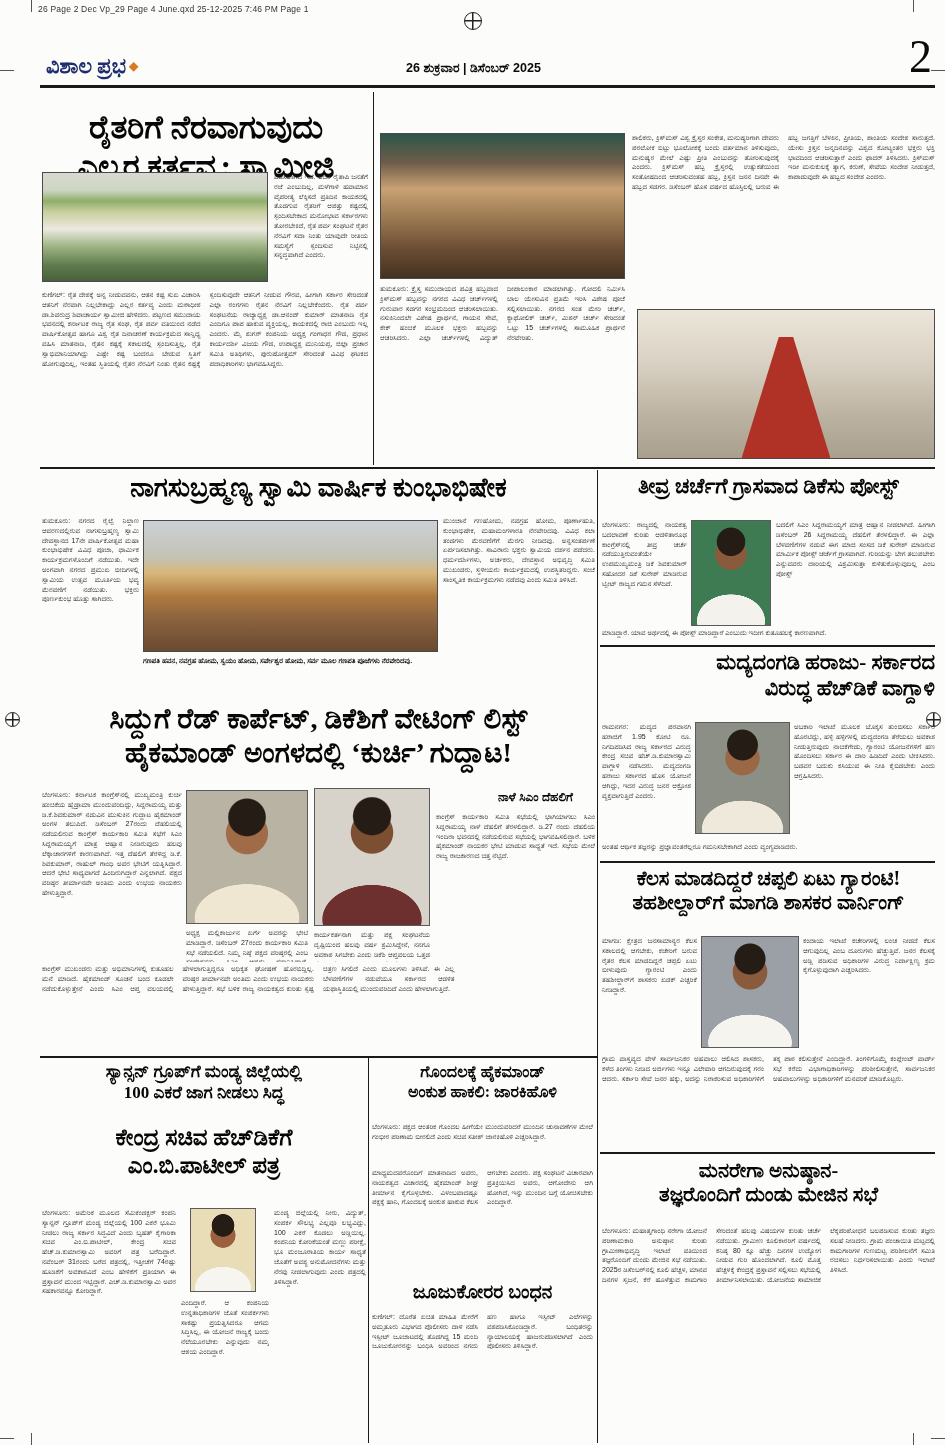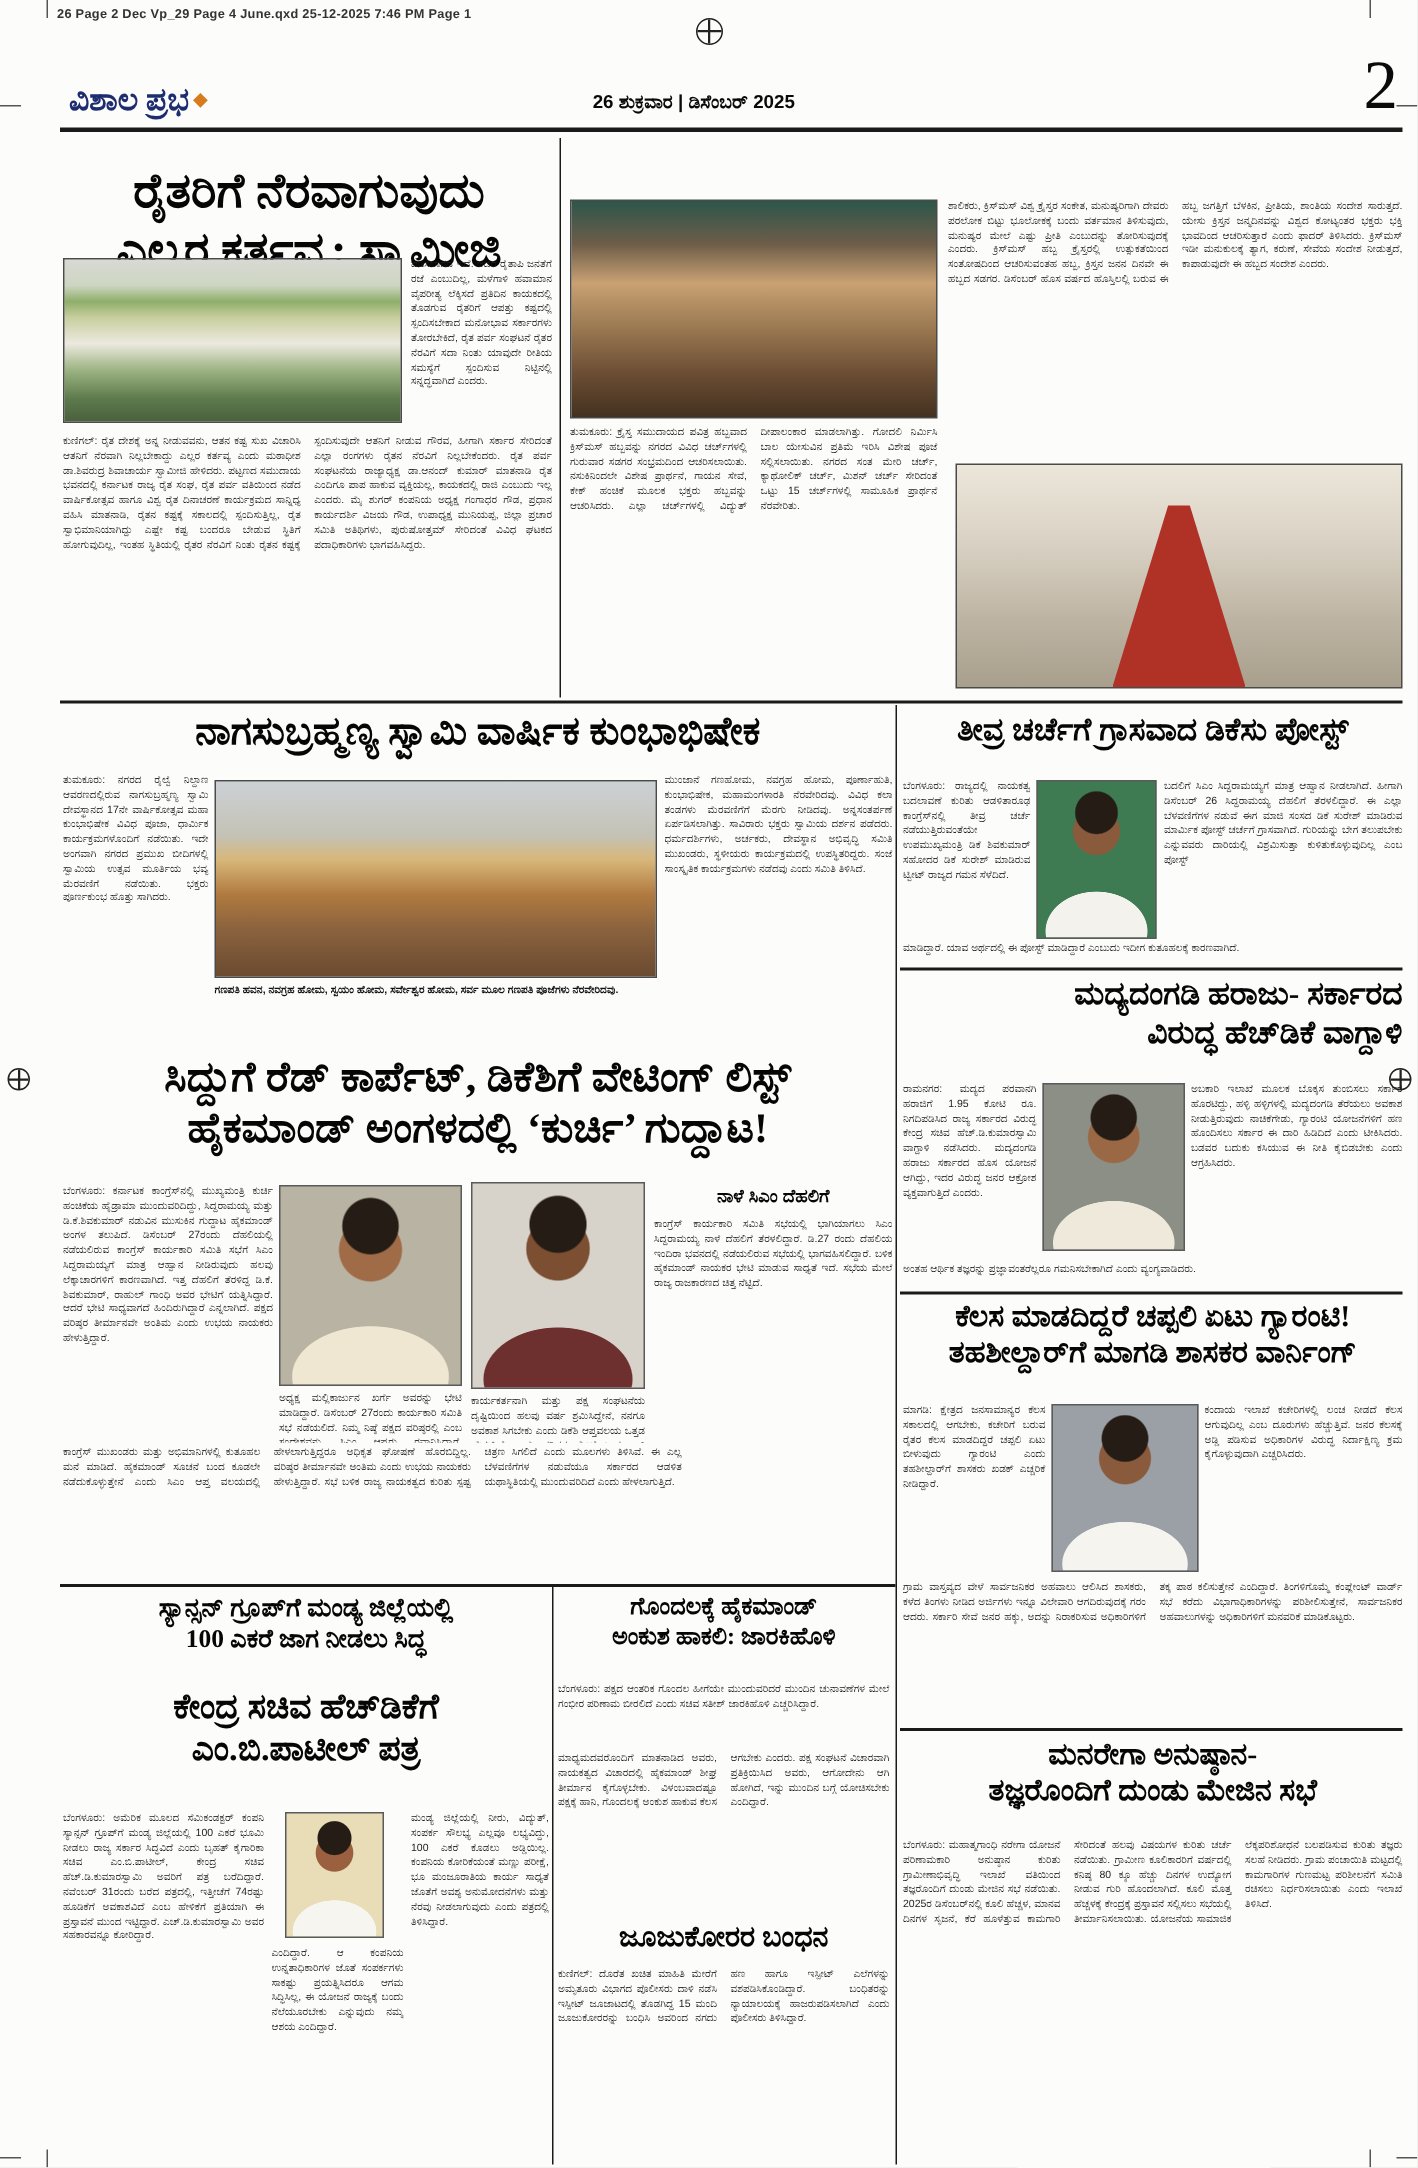--- a/index.html
+++ b/index.html
@@ -1,19 +1,19 @@
 <!DOCTYPE html>
 <html><head>
 <meta charset="utf-8">
 <style>
   html,body{margin:0;padding:0;background:#e8e8e4;}
   .page{position:relative;width:945px;height:1445px;margin:0 auto;background:#fcfcfa;overflow:hidden;
         font-family:"Liberation Sans",sans-serif;color:#161616;}
   .abs{position:absolute;}
-  .slug{font-size:8.5px;color:#333;letter-spacing:.2px;white-space:nowrap;font-weight:bold;}
+  .slug{font-size:8.5px;color:#333;letter-spacing:.2px;white-space:nowrap;}
   .masthead{font-family:"Liberation Serif",serif;font-weight:700;font-size:21px;color:#1d2d70;display:flex;align-items:center;gap:3px;}
   .m-logo{color:#d87b1e;font-size:12px;}
   .edition{font-weight:700;font-size:12.5px;text-align:center;color:#0a0a0a;}
   .pagenum{font-family:"Liberation Serif",serif;font-size:46px;font-weight:400;text-align:right;color:#0a0a0a;line-height:1;}
   .headline{font-family:"Liberation Serif",serif;font-weight:700;color:#060606;text-align:center;line-height:1.22;}
   .subhead{font-weight:700;text-align:center;color:#060606;}
   .body-txt{font-size:7px;line-height:1.4;text-align:justify;overflow:hidden;color:#1d1d1d;}
   .caption{font-size:7px;font-weight:700;line-height:1.35;text-align:justify;overflow:hidden;color:#111;}
   .cols2{column-count:2;column-gap:9px;}
   .cols3{column-count:3;column-gap:9px;}
@@ -51,21 +51,21 @@
   <div class="tick" style="left:931px;top:1438px;width:14px;height:1px;"></div>
   <div class="tick" style="left:913px;top:1433px;width:1px;height:12px;"></div>
   <div class="regmark" style="left:464px;top:12px;width:16px;height:16px;"></div>
   <div class="regmark" style="left:5px;top:712px;width:13px;height:13px;"></div>
   <div class="regmark" style="left:926px;top:712px;width:13px;height:13px;"></div>
 
   <div class="abs masthead" style="left:46px;top:54px;">
     <span>ವಿಶಾಲ ಪ್ರಭ</span>
     <span class="m-logo">◆</span>
   </div>
-  <div class="abs edition" style="left:320px;top:61px;width:285px;">26 ಶುಕ್ರವಾರ | ಡಿಸೆಂಬರ್ 2025</div>
+  <div class="abs edition" style="left:331px;top:61px;width:285px;">26 ಶುಕ್ರವಾರ | ಡಿಸೆಂಬರ್ 2025</div>
   <div class="abs pagenum" style="left:880px;top:34px;width:52px;">2</div>
   <div class="hline" style="left:40px;top:85px;width:895px;height:2.5px;"></div>
 
   <div class="abs headline" style="left:42px;top:108px;width:328px;font-size:32px;">
     <div>ರೈತರಿಗೆ ನೆರವಾಗುವುದು</div>
     <div>ಎಲ್ಲರ ಕರ್ತವ್ಯ: ಸ್ವಾಮೀಜಿ</div>
   </div>
   <div class="photo ph-farmers" style="left:42px;top:172px;width:226px;height:110px;"></div>
   <div class="abs body-txt" style="left:274px;top:172px;width:94px;height:114px;">ಪಡಿಸಲಾಗದೆ ಇದೆ. ಆದರೆ ರೈತಾಪಿ ಜನತೆಗೆ ರಜೆ ಎಂಬುದಿಲ್ಲ, ಮಳೆಗಾಳಿ ಹವಾಮಾನ ವೈಪರೀತ್ಯ ಲೆಕ್ಕಿಸದೆ ಪ್ರತಿದಿನ ಕಾಯಕದಲ್ಲಿ ತೊಡಗುವ ರೈತರಿಗೆ ಆಪತ್ತು ಕಷ್ಟದಲ್ಲಿ ಸ್ಪಂದಿಸಬೇಕಾದ ಮನೋಭಾವ ಸರ್ಕಾರಗಳು ತೋರಬೇಕಿದೆ, ರೈತ ಪರ್ವ ಸಂಘಟನೆ ರೈತರ ನೆರವಿಗೆ ಸದಾ ನಿಂತು ಯಾವುದೇ ರೀತಿಯ ಸಮಸ್ಯೆಗೆ ಸ್ಪಂದಿಸುವ ನಿಟ್ಟಿನಲ್ಲಿ ಸನ್ನದ್ಧವಾಗಿದೆ ಎಂದರು.</div>
   <div class="abs body-txt cols2" style="left:42px;top:290px;width:326px;height:174px;">ಕುಣಿಗಲ್: ರೈತ ದೇಶಕ್ಕೆ ಅನ್ನ ನೀಡುವವನು, ಆತನ ಕಷ್ಟ ಸುಖ ವಿಚಾರಿಸಿ ಆತನಿಗೆ ನೆರವಾಗಿ ನಿಲ್ಲಬೇಕಾದ್ದು ಎಲ್ಲರ ಕರ್ತವ್ಯ ಎಂದು ಮಠಾಧೀಶ ಡಾ.ಶಿವರುದ್ರ ಶಿವಾಚಾರ್ಯ ಸ್ವಾಮೀಜಿ ಹೇಳಿದರು. ಪಟ್ಟಣದ ಸಮುದಾಯ ಭವನದಲ್ಲಿ ಕರ್ನಾಟಕ ರಾಜ್ಯ ರೈತ ಸಂಘ, ರೈತ ಪರ್ವ ವತಿಯಿಂದ ನಡೆದ ವಾರ್ಷಿಕೋತ್ಸವ ಹಾಗೂ ವಿಶ್ವ ರೈತ ದಿನಾಚರಣೆ ಕಾರ್ಯಕ್ರಮದ ಸಾನ್ನಿಧ್ಯ ವಹಿಸಿ ಮಾತನಾಡಿ, ರೈತನ ಕಷ್ಟಕ್ಕೆ ಸಕಾಲದಲ್ಲಿ ಸ್ಪಂದಿಸುತ್ತಿಲ್ಲ, ರೈತ ಸ್ವಾಭಿಮಾನಿಯಾಗಿದ್ದು ಎಷ್ಟೇ ಕಷ್ಟ ಬಂದರೂ ಬೇಡುವ ಸ್ಥಿತಿಗೆ ಹೋಗುವುದಿಲ್ಲ, ಇಂತಹ ಸ್ಥಿತಿಯಲ್ಲಿ ರೈತರ ನೆರವಿಗೆ ನಿಂತು ರೈತನ ಕಷ್ಟಕ್ಕೆ ಸ್ಪಂದಿಸುವುದೇ ಆತನಿಗೆ ನೀಡುವ ಗೌರವ, ಹೀಗಾಗಿ ಸರ್ಕಾರ ಸೇರಿದಂತೆ ಎಲ್ಲಾ ರಂಗಗಳು ರೈತನ ನೆರವಿಗೆ ನಿಲ್ಲಬೇಕೆಂದರು. ರೈತ ಪರ್ವ ಸಂಘಟನೆಯ ರಾಜ್ಯಾಧ್ಯಕ್ಷ ಡಾ.ಆನಂದ್ ಕುಮಾರ್ ಮಾತನಾಡಿ ರೈತ ಎಂದಿಗೂ ಪಾಪ ಹಾಕುವ ವ್ಯಕ್ತಿಯಲ್ಲ, ಕಾಯಕದಲ್ಲಿ ರಾಜಿ ಎಂಬುದು ಇಲ್ಲ ಎಂದರು. ಮೈ ಶುಗರ್ ಕಂಪನಿಯ ಅಧ್ಯಕ್ಷ ಗಂಗಾಧರ ಗೌಡ, ಪ್ರಧಾನ ಕಾರ್ಯದರ್ಶಿ ವಿಜಯ ಗೌಡ, ಉಪಾಧ್ಯಕ್ಷ ಮುನಿಯಪ್ಪ, ಜಿಲ್ಲಾ ಪ್ರಚಾರ ಸಮಿತಿ ಅತಿಥಿಗಳು, ಪುರುಷೋತ್ತಮ್ ಸೇರಿದಂತೆ ವಿವಿಧ ಘಟಕದ ಪದಾಧಿಕಾರಿಗಳು ಭಾಗವಹಿಸಿದ್ದರು.</div>
@@ -110,21 +110,21 @@
 
   <div class="abs headline" style="left:42px;top:702px;width:553px;font-size:28px;">
     <div>ಸಿದ್ದುಗೆ ರೆಡ್ ಕಾರ್ಪೆಟ್, ಡಿಕೆಶಿಗೆ ವೇಟಿಂಗ್ ಲಿಸ್ಟ್</div>
     <div>ಹೈಕಮಾಂಡ್ ಅಂಗಳದಲ್ಲಿ ‘ಕುರ್ಚಿ’ ಗುದ್ದಾಟ!</div>
   </div>
   <div class="abs body-txt" style="left:42px;top:790px;width:140px;height:170px;">ಬೆಂಗಳೂರು: ಕರ್ನಾಟಕ ಕಾಂಗ್ರೆಸ್‌ನಲ್ಲಿ ಮುಖ್ಯಮಂತ್ರಿ ಕುರ್ಚಿ ಹಂಚಿಕೆಯ ಹೈಡ್ರಾಮಾ ಮುಂದುವರಿದಿದ್ದು, ಸಿದ್ದರಾಮಯ್ಯ ಮತ್ತು ಡಿ.ಕೆ.ಶಿವಕುಮಾರ್ ನಡುವಿನ ಮುಸುಕಿನ ಗುದ್ದಾಟ ಹೈಕಮಾಂಡ್ ಅಂಗಳ ತಲುಪಿದೆ. ಡಿಸೆಂಬರ್ 27ರಂದು ದೆಹಲಿಯಲ್ಲಿ ನಡೆಯಲಿರುವ ಕಾಂಗ್ರೆಸ್ ಕಾರ್ಯಕಾರಿ ಸಮಿತಿ ಸಭೆಗೆ ಸಿಎಂ ಸಿದ್ದರಾಮಯ್ಯಗೆ ಮಾತ್ರ ಆಹ್ವಾನ ನೀಡಿರುವುದು ಹಲವು ಲೆಕ್ಕಾಚಾರಗಳಿಗೆ ಕಾರಣವಾಗಿದೆ. ಇತ್ತ ದೆಹಲಿಗೆ ತೆರಳಿದ್ದ ಡಿ.ಕೆ. ಶಿವಕುಮಾರ್, ರಾಹುಲ್ ಗಾಂಧಿ ಅವರ ಭೇಟಿಗೆ ಯತ್ನಿಸಿದ್ದಾರೆ. ಆದರೆ ಭೇಟಿ ಸಾಧ್ಯವಾಗದೆ ಹಿಂದಿರುಗಿದ್ದಾರೆ ಎನ್ನಲಾಗಿದೆ. ಪಕ್ಷದ ವರಿಷ್ಠರ ತೀರ್ಮಾನವೇ ಅಂತಿಮ ಎಂದು ಉಭಯ ನಾಯಕರು ಹೇಳುತ್ತಿದ್ದಾರೆ.</div>
   <div class="portrait p-face" style="left:186px;top:790px;width:122px;height:134px;--skin:#a06c48;--shirt:#efe7d2;background-color:#b9b3a4;"></div>
   <div class="abs body-txt" style="left:186px;top:928px;width:122px;height:34px;">ಅಧ್ಯಕ್ಷ ಮಲ್ಲಿಕಾರ್ಜುನ ಖರ್ಗೆ ಅವರನ್ನು ಭೇಟಿ ಮಾಡಿದ್ದಾರೆ. ಡಿಸೆಂಬರ್ 27ರಂದು ಕಾರ್ಯಕಾರಿ ಸಮಿತಿ ಸಭೆ ನಡೆಯಲಿದೆ. ನಿಮ್ಮ ನಿಷ್ಠೆ ಪಕ್ಷದ ವರಿಷ್ಠರಲ್ಲಿ ಎಂಬ ಸಂದೇಶವನ್ನು ಸಿಎಂ ಆಪ್ತರು ರವಾನಿಸಿದ್ದಾರೆ. ಅಧಿವೇಶನದ ನಂತರ ಸಂಪುಟ ಪುನಾರಚನೆ ನಡೆಯಲಿದೆ ಎಂಬ ಮಾತುಗಳೂ ಹರಿದಾಡುತ್ತಿವೆ.</div>
   <div class="portrait p-face" style="left:314px;top:788px;width:116px;height:138px;--skin:#7c4f33;--shirt:#6e2f2f;background-color:#d8d3ca;"></div>
   <div class="abs body-txt" style="left:314px;top:930px;width:116px;height:32px;">ಕಾರ್ಯಕರ್ತನಾಗಿ ಮತ್ತು ಪಕ್ಷ ಸಂಘಟನೆಯ ದೃಷ್ಟಿಯಿಂದ ಹಲವು ವರ್ಷ ಶ್ರಮಿಸಿದ್ದೇನೆ, ನನಗೂ ಅವಕಾಶ ಸಿಗಬೇಕು ಎಂದು ಡಿಕೆಶಿ ಆಪ್ತವಲಯ ಒತ್ತಡ ಹೇರುತ್ತಿದೆ. ನಾನು ವರಿಷ್ಠರ ಮೇಲೆ ಭಾರ ಹಾಕಿ ಕುಳಿತಿದ್ದೇನೆ, ಪಕ್ಷ ಹೇಳಿದಂತೆ ನಡೆಯುತ್ತೇನೆ ಎಂದು ಡಿಕೆಶಿ ಹೇಳಿದ್ದಾರೆ.</div>
-  <div class="abs subhead" style="left:436px;top:790px;width:159px;font-size:12px;">ನಾಳೆ ಸಿಎಂ ದೆಹಲಿಗೆ</div>
+  <div class="abs subhead" style="left:456px;top:790px;width:159px;font-size:12px;">ನಾಳೆ ಸಿಎಂ ದೆಹಲಿಗೆ</div>
   <div class="abs body-txt" style="left:436px;top:812px;width:159px;height:148px;">ಕಾಂಗ್ರೆಸ್ ಕಾರ್ಯಕಾರಿ ಸಮಿತಿ ಸಭೆಯಲ್ಲಿ ಭಾಗಿಯಾಗಲು ಸಿಎಂ ಸಿದ್ದರಾಮಯ್ಯ ನಾಳೆ ದೆಹಲಿಗೆ ತೆರಳಲಿದ್ದಾರೆ. ಡಿ.27 ರಂದು ದೆಹಲಿಯ ಇಂದಿರಾ ಭವನದಲ್ಲಿ ನಡೆಯಲಿರುವ ಸಭೆಯಲ್ಲಿ ಭಾಗವಹಿಸಲಿದ್ದಾರೆ. ಬಳಿಕ ಹೈಕಮಾಂಡ್ ನಾಯಕರ ಭೇಟಿ ಮಾಡುವ ಸಾಧ್ಯತೆ ಇದೆ. ಸಭೆಯ ಮೇಲೆ ರಾಜ್ಯ ರಾಜಕಾರಣದ ಚಿತ್ತ ನೆಟ್ಟಿದೆ.</div>
   <div class="abs body-txt cols4" style="left:42px;top:964px;width:553px;height:88px;">ಕಾಂಗ್ರೆಸ್ ಮುಖಂಡರು ಮತ್ತು ಅಭಿಮಾನಿಗಳಲ್ಲಿ ಕುತೂಹಲ ಮನೆ ಮಾಡಿದೆ. ಹೈಕಮಾಂಡ್ ಸೂಚನೆ ಬಂದ ಕೂಡಲೇ ನಡೆದುಕೊಳ್ಳುತ್ತೇನೆ ಎಂದು ಸಿಎಂ ಆಪ್ತ ವಲಯದಲ್ಲಿ ಹೇಳಲಾಗುತ್ತಿದ್ದರೂ ಅಧಿಕೃತ ಘೋಷಣೆ ಹೊರಬಿದ್ದಿಲ್ಲ. ವರಿಷ್ಠರ ತೀರ್ಮಾನವೇ ಅಂತಿಮ ಎಂದು ಉಭಯ ನಾಯಕರು ಹೇಳುತ್ತಿದ್ದಾರೆ. ಸಭೆ ಬಳಿಕ ರಾಜ್ಯ ನಾಯಕತ್ವದ ಕುರಿತು ಸ್ಪಷ್ಟ ಚಿತ್ರಣ ಸಿಗಲಿದೆ ಎಂದು ಮೂಲಗಳು ತಿಳಿಸಿವೆ. ಈ ಎಲ್ಲ ಬೆಳವಣಿಗೆಗಳ ನಡುವೆಯೂ ಸರ್ಕಾರದ ಆಡಳಿತ ಯಥಾಸ್ಥಿತಿಯಲ್ಲಿ ಮುಂದುವರಿದಿದೆ ಎಂದು ಹೇಳಲಾಗುತ್ತಿದೆ.</div>
 
   <div class="hline" style="left:40px;top:1056px;width:557px;height:1.5px;"></div>
 
   <div class="abs headline" style="left:602px;top:866px;width:333px;font-size:20px;">
     <div>ಕೆಲಸ ಮಾಡದಿದ್ದರೆ ಚಪ್ಪಲಿ ಏಟು ಗ್ಯಾರಂಟಿ!</div>
     <div>ತಹಶೀಲ್ದಾರ್‌ಗೆ ಮಾಗಡಿ ಶಾಸಕರ ವಾರ್ನಿಂಗ್</div>
   </div>
   <div class="abs body-txt" style="left:602px;top:936px;width:95px;height:114px;">ಮಾಗಡಿ: ಕ್ಷೇತ್ರದ ಜನಸಾಮಾನ್ಯರ ಕೆಲಸ ಸಕಾಲದಲ್ಲಿ ಆಗಬೇಕು, ಕಚೇರಿಗೆ ಬರುವ ರೈತರ ಕೆಲಸ ಮಾಡದಿದ್ದರೆ ಚಪ್ಪಲಿ ಏಟು ಬೀಳುವುದು ಗ್ಯಾರಂಟಿ ಎಂದು ತಹಶೀಲ್ದಾರ್‌ಗೆ ಶಾಸಕರು ಖಡಕ್ ಎಚ್ಚರಿಕೆ ನೀಡಿದ್ದಾರೆ.</div>

